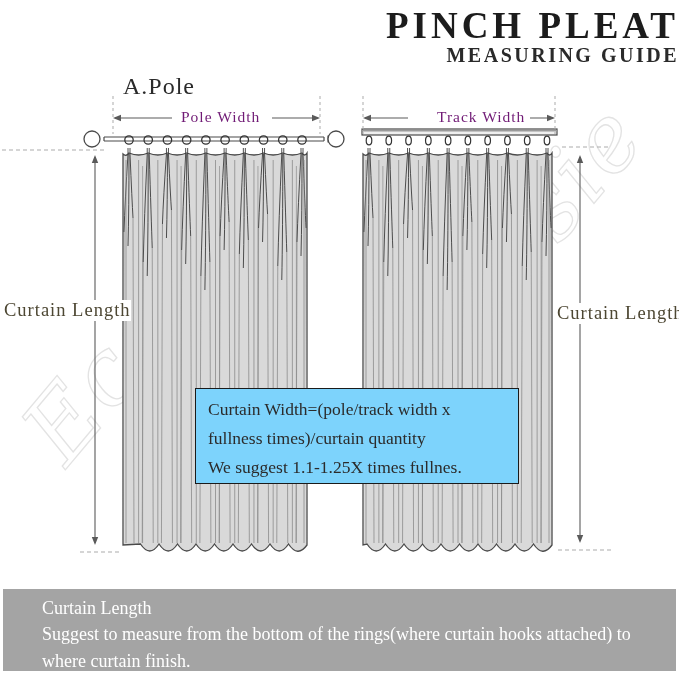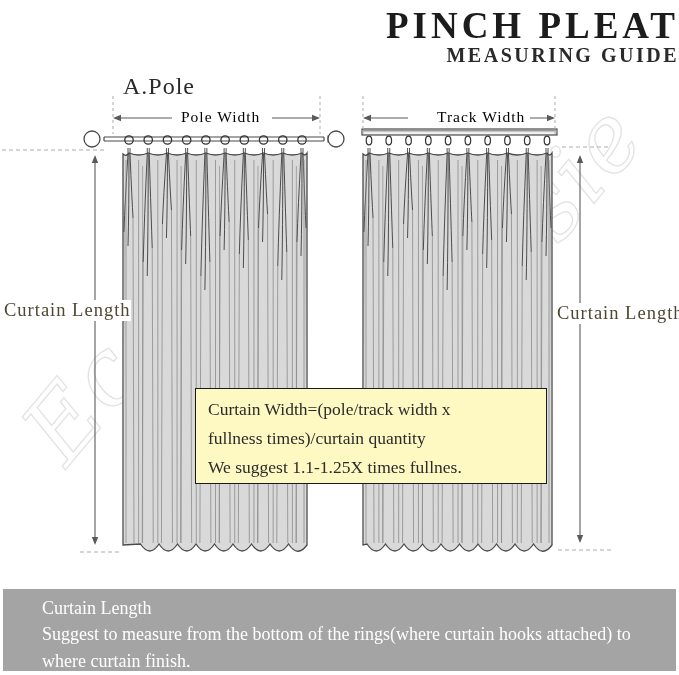--- a/index.html
+++ b/index.html
@@ -14,27 +14,27 @@
     font-size:37px;font-weight:bold;letter-spacing:4px;color:#1c1c1c;
   }
   .page-subtitle{
     width:679px;text-align:right;top:44px;left:0;
     font-size:20px;font-weight:bold;letter-spacing:2.5px;color:#2a2a2a;
   }
   .section-label{
     font-size:24px;color:#2a2a2a;letter-spacing:1px;
   }
   .width-label{
-    font-size:15.5px;color:#000000;background:#fff;padding:0 5px;letter-spacing:1px;
+    font-size:15.5px;color:#701a75;background:#fff;padding:0 5px;letter-spacing:1px;
   }
   .length-label{
     font-size:18.5px;color:#4d4733;background:#fff;letter-spacing:1px;white-space:nowrap;
   }
   .formula-box{
-    left:195px;top:388px;width:352px;height:96px;background:#fef9c3;
+    left:195px;top:388px;width:324px;height:96px;background:#7dd3fc;
     border:1.5px solid #1a1a1a;box-sizing:border-box;padding:6px 0 0 12px;
     z-index:5;
   }
   .formula-box .fline{
     font-size:17.5px;color:#2b2b2b;line-height:29px;white-space:nowrap;
   }
   .footer-bar{
     left:3px;top:589px;width:673px;height:82px;background:#a4a4a4;
     box-sizing:border-box;padding:6px 0 0 39px;z-index:4;
   }

